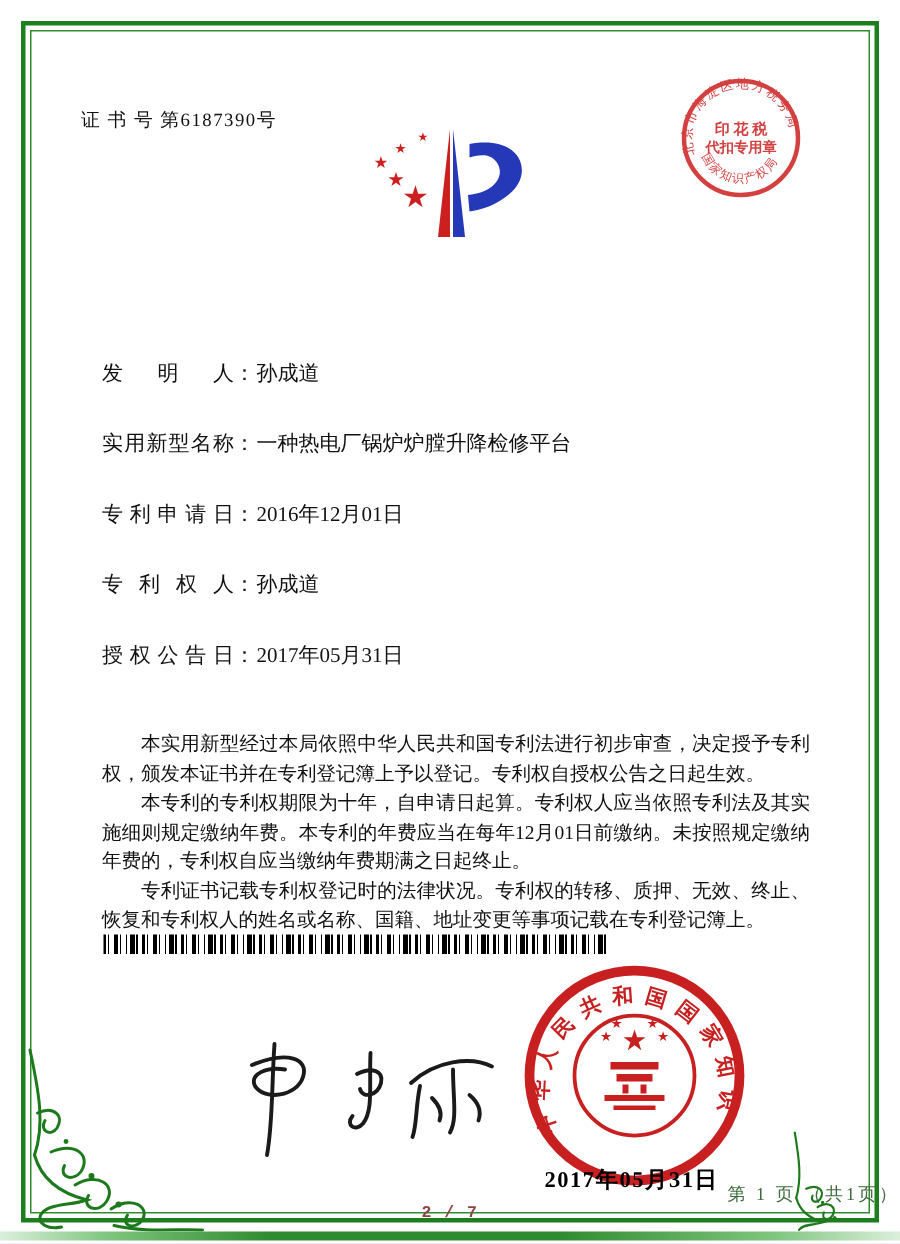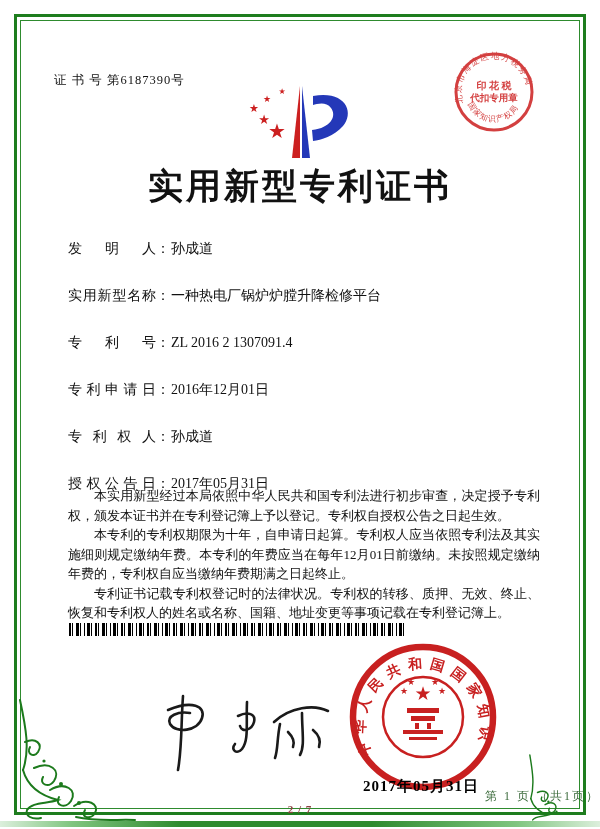--- a/index.html
+++ b/index.html
@@ -48,21 +48,21 @@
 
   .seal-top{position:absolute;left:451px;top:49px;opacity:.92;}
 
   .flourish-bl{position:absolute;left:16px;top:698px;}
   .flourish-br{position:absolute;left:527px;top:752px;transform:scaleX(-1);}
 
   .footer-page{position:absolute;left:0;right:0;top:788px;text-align:right;
     font-size:12px;color:#3c6b3c;letter-spacing:2px;}
   .viewer-pager{position:absolute;left:0;right:0;top:803px;text-align:center;
     font-size:11px;font-weight:bold;color:#8b4242;letter-spacing:1px;
-    font-family:Liberation Serif, serif;}
+    font-family:Liberation Mono, monospace;}
   .progress-bar{position:absolute;left:0;right:0;bottom:2px;height:6px;
     background:linear-gradient(90deg,#dcefdc 0%,#7fc57f 12%,#2f8b2f 30%,#2f8b2f 62%,#7fc57f 86%,#dcefdc 100%);}
 </style>
 </head>
 <body>
 
 <div class="page">
   <div class="frame-outer"></div>
   <div class="frame-inner"></div>
 
@@ -74,31 +74,27 @@
     <path d="M80,16 C112,10 122,32 110,46 C101,56 88,60 80,61 L79,50 C98,48 104,36 98,28 C93,21 84,24 80,25 Z" fill="#2438b8"></path>
     <g fill="#cc2020" font-size="14" text-anchor="middle" font-family="'DejaVu Sans',sans-serif">
       <text x="44" y="58" font-size="20">★</text>
       <text x="31" y="44" font-size="13">★</text>
       <text x="21" y="32" font-size="11">★</text>
       <text x="34" y="22" font-size="9">★</text>
       <text x="49" y="14" font-size="8">★</text>
     </g>
   </svg>
 
-  <div class="title">实用新型专利证书</div>
 
   <div class="fields">
     <div class="field-row">
       <span class="field-label">发明人</span><span class="field-sep">：</span><span class="field-value">孙成道</span>
     </div>
     <div class="field-row">
       <span class="field-label">实用新型名称</span><span class="field-sep">：</span><span class="field-value">一种热电厂锅炉炉膛升降检修平台</span>
-    </div>
-    <div class="field-row">
-      <span class="field-label">专利号</span><span class="field-sep">：</span><span class="field-value">ZL 2016 2 1307091.4</span>
     </div>
     <div class="field-row">
       <span class="field-label">专利申请日</span><span class="field-sep">：</span><span class="field-value">2016年12月01日</span>
     </div>
     <div class="field-row">
       <span class="field-label">专利权人</span><span class="field-sep">：</span><span class="field-value">孙成道</span>
     </div>
     <div class="field-row">
       <span class="field-label">授权公告日</span><span class="field-sep">：</span><span class="field-value">2017年05月31日</span>
     </div>

